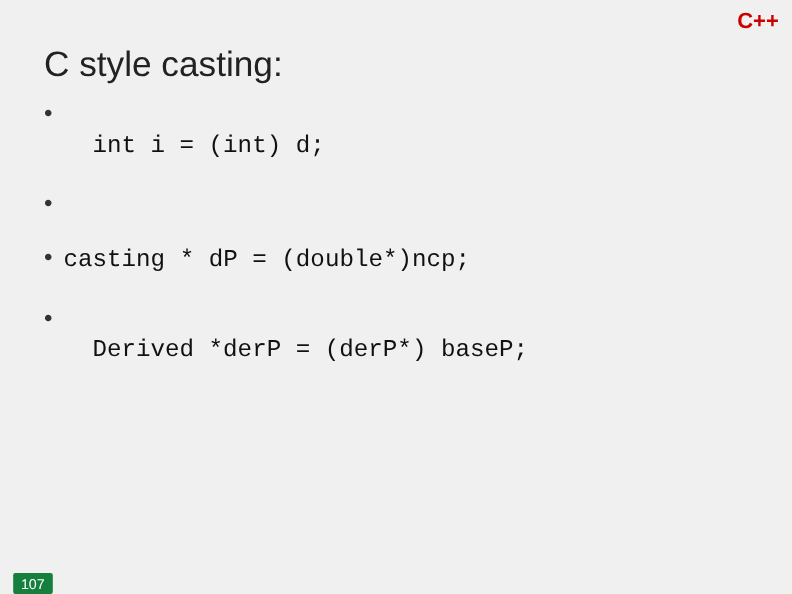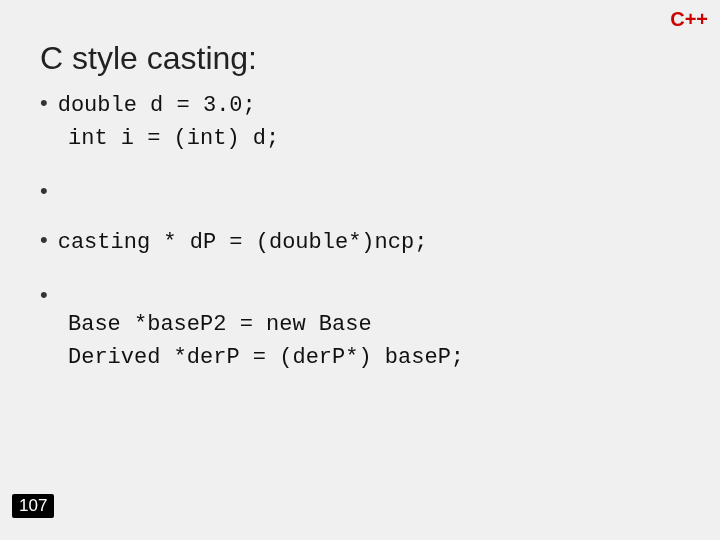--- a/index.html
+++ b/index.html
@@ -72,51 +72,50 @@
       font-family: 'Courier New', Courier, monospace;
       font-size: 22px;
       color: #111;
       line-height: 1.5;
     }
 
     .code-indent {
       font-family: 'Courier New', Courier, monospace;
       font-size: 22px;
       color: #111;
-      margin-left: 28px;
+      margin-left: 44px;
       line-height: 1.5;
     }
 
     .page-number {
       position: absolute;
-      bottom: 22px;
+      bottom: 0;
       left: 12px;
-      background: #000000;
+      background: #15803d;
       color: #fff;
-      font-size: 17px;
+      font-size: 13px;
       padding: 2px 7px;
       border-radius: 2px;
       font-family: Arial, sans-serif;
     }
   </style>
 </head>
 <body>
 
 <div class="slide">
 
   <div class="cpp-badge">C++</div>
 
   <div class="slide-title">C style casting:</div>
 
   <div class="content">
 
     <div class="bullet-item">
       <div class="bullet-line">
         <span class="bullet">•</span>
-        <span class="code-block">double d = 3.0;</span>
       </div>
       <div class="code-indent">int i = (int) d;</div>
     </div>
 
     <div class="bullet-item">
       <div class="bullet-line">
         <span class="bullet">•</span>
       </div>
     </div>
 
@@ -124,21 +123,20 @@
       <div class="bullet-line">
         <span class="bullet">•</span>
         <span class="code-block">casting * dP = (double*)ncp;</span>
       </div>
     </div>
 
     <div class="bullet-item">
       <div class="bullet-line">
         <span class="bullet">•</span>
       </div>
-      <div class="code-indent">Base *baseP2 = new Base</div>
       <div class="code-indent">Derived *derP = (derP*) baseP;</div>
     </div>
 
   </div>
 
   <div class="page-number">107</div>
 
 </div>
 
 </body></html>

